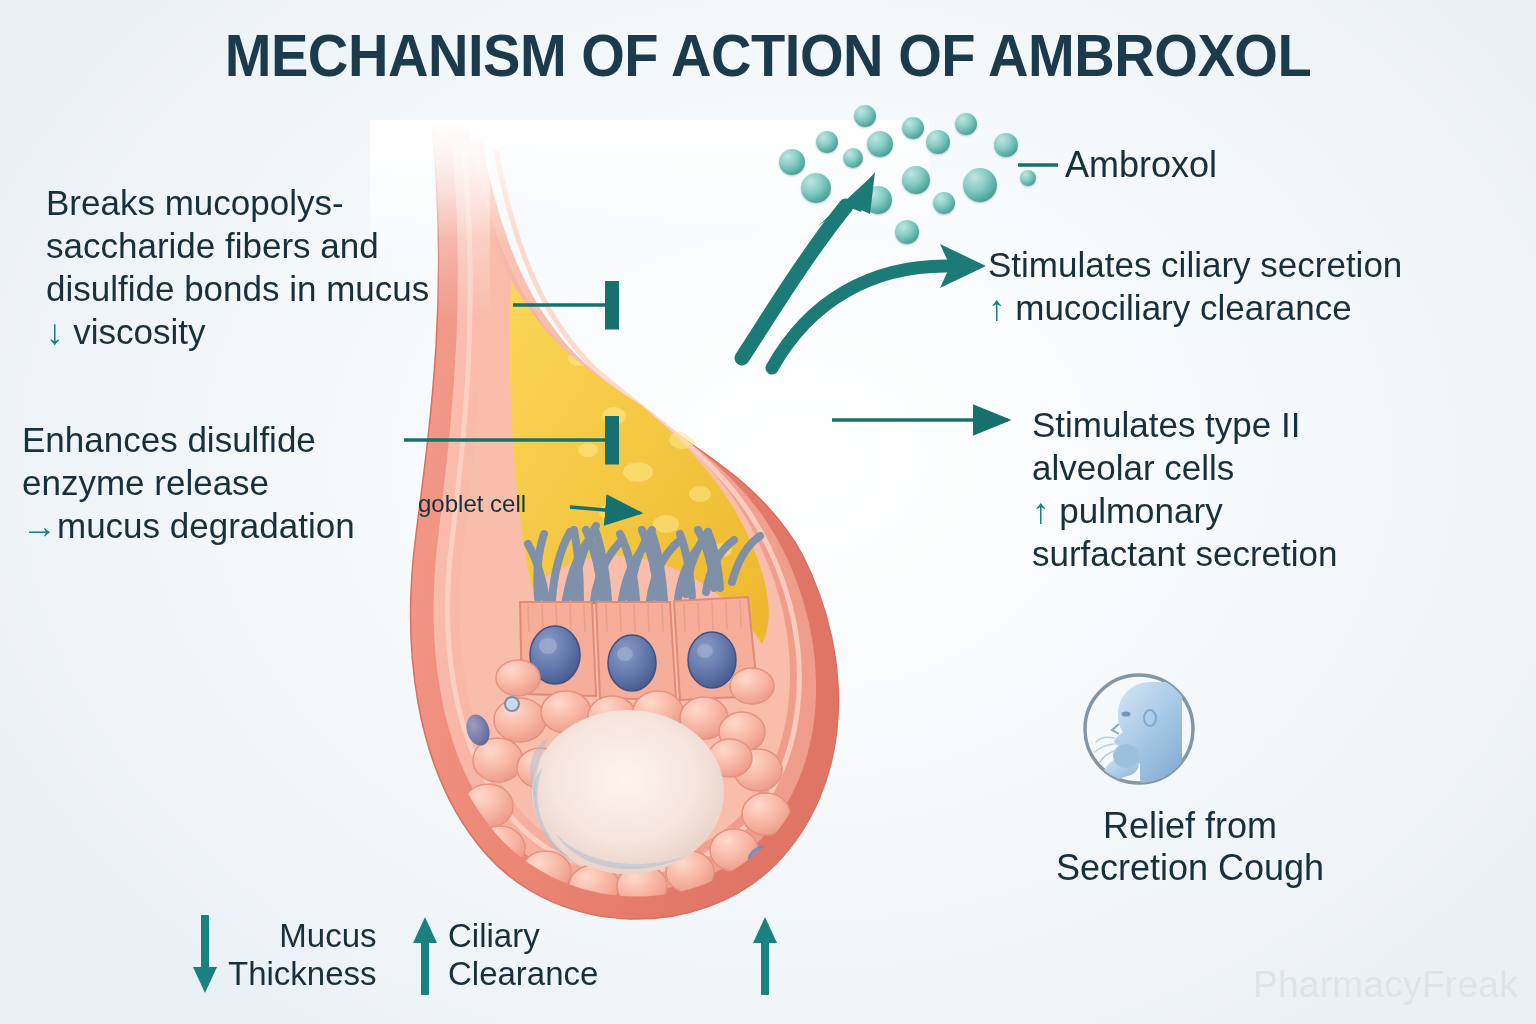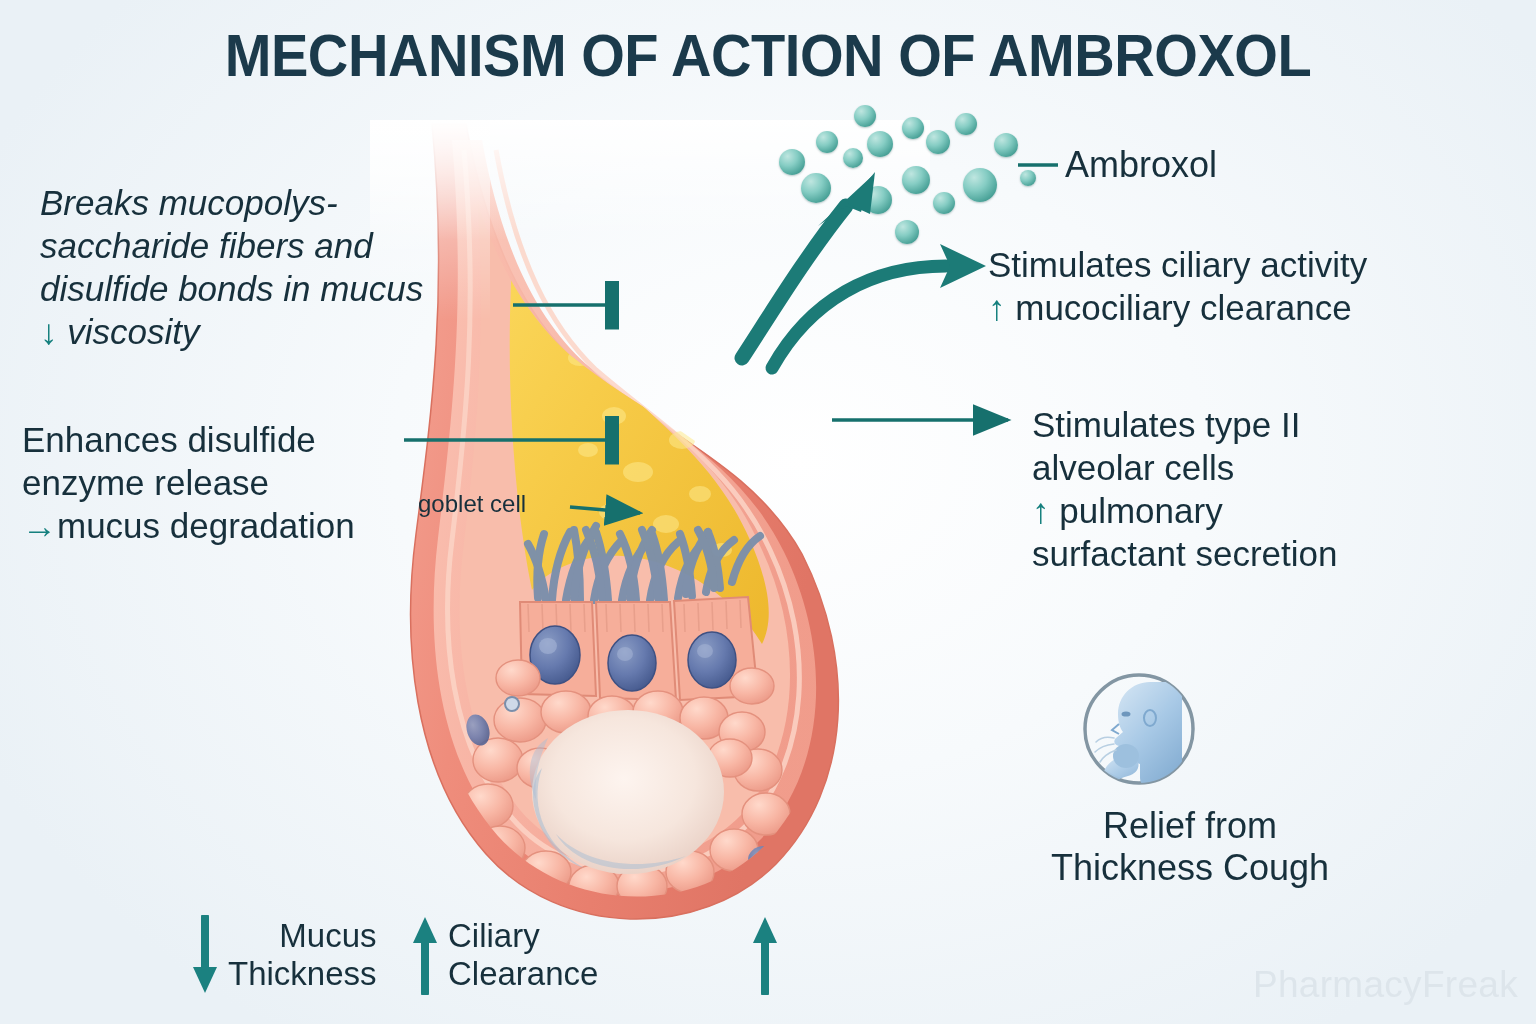--- a/index.html
+++ b/index.html
@@ -24,21 +24,21 @@
     font-size:59px;
     letter-spacing:-0.5px;
     color:#1b3a4b;
     transform:scaleX(0.95);
     white-space:nowrap;
   }
   
   .block{position:absolute;color:#17303c;font-size:35px;line-height:1.23;}
   .block .ln{white-space:nowrap;display:block;}
   .arrw{color:#15807e;font-weight:bold;display:inline-block;}
-  #blk-mucopoly{left:40px;top:181px;width:560px;font-style:italic;}
+  #blk-mucopoly{left:46px;top:181px;width:560px;}
   #blk-lyso{left:22px;top:418px;width:580px;}
   #blk-ciliary{left:988px;top:243px;width:520px;}
   #blk-typeii{left:1032px;top:403px;width:460px;}
   #lbl-ambroxol{position:absolute;left:1065px;top:144px;font-size:36px;color:#17303c;white-space:nowrap;}
   #lbl-goblet{position:absolute;left:418px;top:490px;font-size:24px;color:#17303c;white-space:nowrap;}
   #lbl-relief{position:absolute;left:1000px;top:805px;width:380px;text-align:center;
      font-size:36px;line-height:1.18;color:#17303c;}
   #lbl-relief .ln{display:block;white-space:nowrap;}
   
   .bot{position:absolute;display:flex;align-items:center;gap:10px;}
@@ -351,21 +351,21 @@
     <span class="ln">Enhances disulfide</span>
     <span class="ln">enzyme release</span>
     <span class="ln"><span class="arrw">→</span><span>mucus degradation</span></span>
   </div>
 
   <div id="lbl-goblet">goblet cell</div>
 
   <div id="lbl-ambroxol">Ambroxol</div>
 
   <div id="blk-ciliary" class="block">
-    <span class="ln">Stimulates ciliary activity</span>
+    <span class="ln">Stimulates ciliary secretion</span>
     <span class="ln"><span class="arrw">↑</span>&nbsp;<span>mucociliary clearance</span></span>
   </div>
 
   <div id="blk-typeii" class="block">
     <span class="ln">Stimulates type II</span>
     <span class="ln">alveolar cells</span>
     <span class="ln"><span class="arrw">↑</span>&nbsp;<span>pulmonary</span></span>
     <span class="ln">surfactant secretion</span>
   </div>
 
@@ -404,21 +404,21 @@
           <path d="M 36 70 C 28 68 22 70 18 74"></path>
           <path d="M 36 76 C 27 77 21 80 17 84"></path>
           <path d="M 38 82 C 30 85 25 89 22 94"></path>
         </g>
       </g>
     </svg>
   </div>
 
   <div id="lbl-relief">
     <span class="ln">Relief from</span>
-    <span class="ln">Thickness Cough</span>
+    <span class="ln">Secretion Cough</span>
   </div>
 
   <div id="bot1" class="bot">
     <svg class="bigarrow" viewBox="0 0 26 80">
       <line x1="13" y1="2" x2="13" y2="58" stroke="#1b8180" stroke-width="8" stroke-linecap="round"></line>
       <path d="M 1 52 L 13 78 L 25 52 Z" fill="#1b8180"></path>
     </svg>
     <div class="txt">
       <span class="ln">Mucus</span>
       <span class="ln">Thickness</span>

